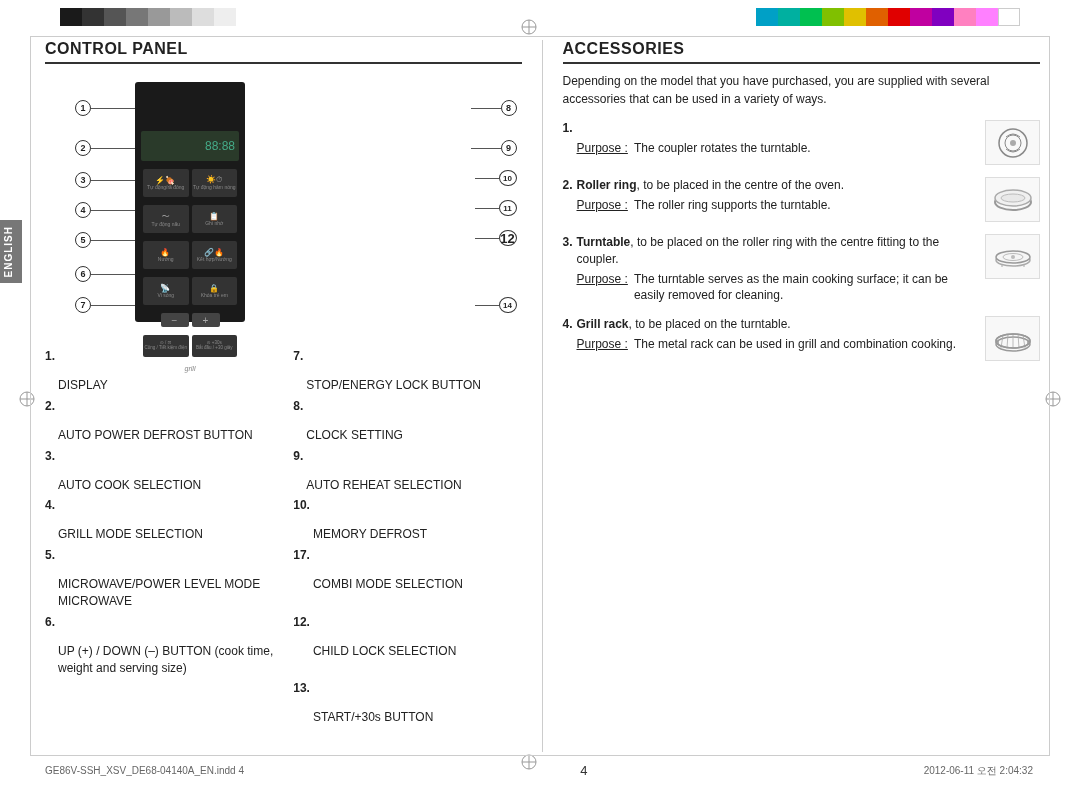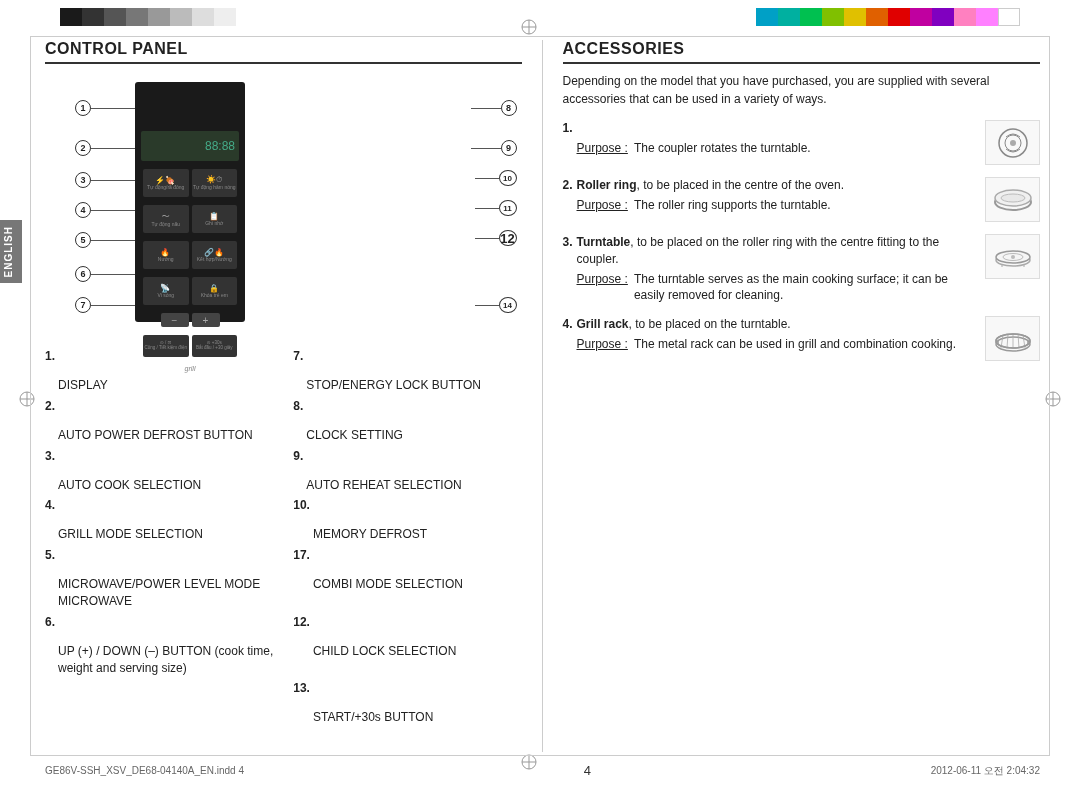--- a/index.html
+++ b/index.html
@@ -318,21 +318,21 @@
       align-items: center;
       justify-content: center;
       background: #f8f8f8;
     }
 
     
     .page-footer {
       position: absolute;
       bottom: 14px;
       left: 45px;
-      right: 40px;
+      right: 47px;
       display: flex;
       justify-content: space-between;
       align-items: center;
       font-size: 10px;
       color: #666;
     }
     .page-number {
       font-size: 13px;
       color: #333;
     }

